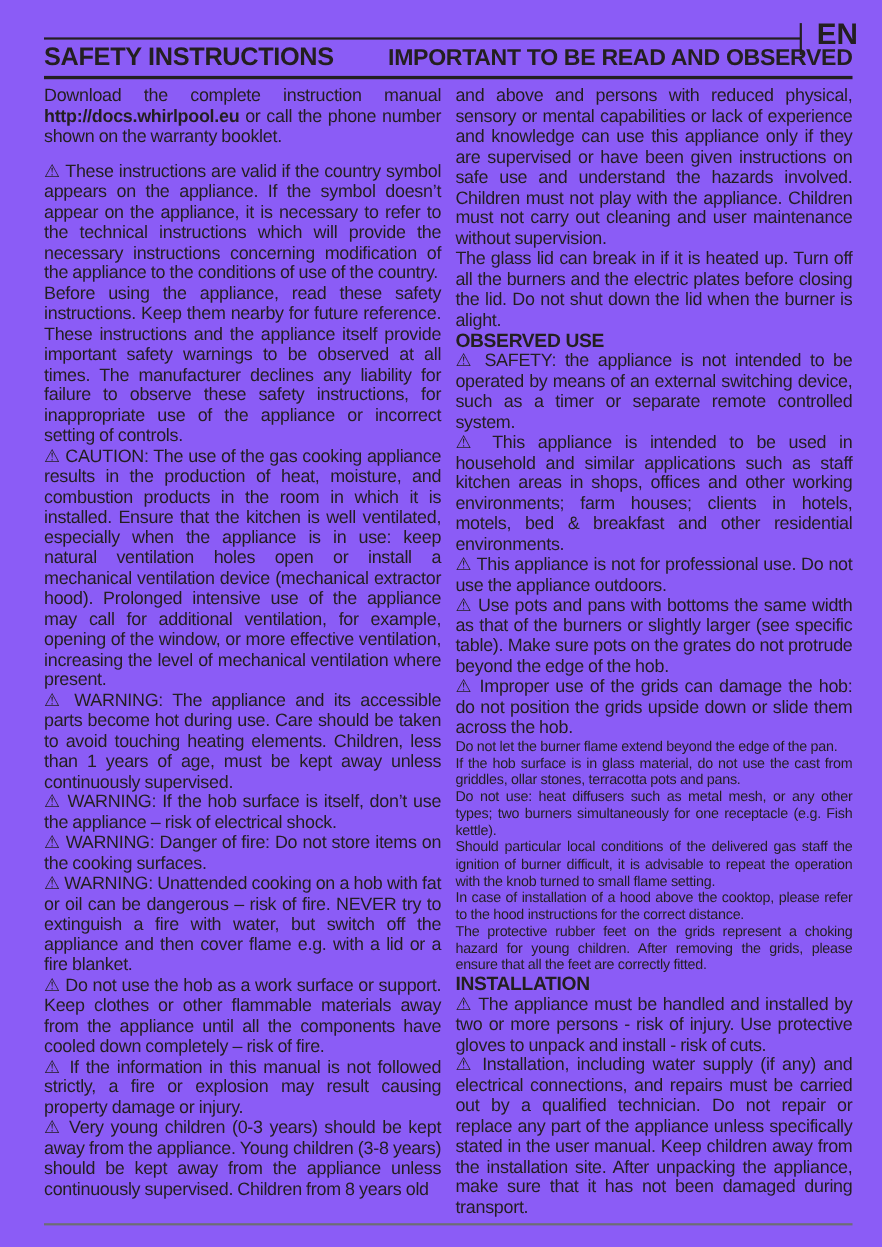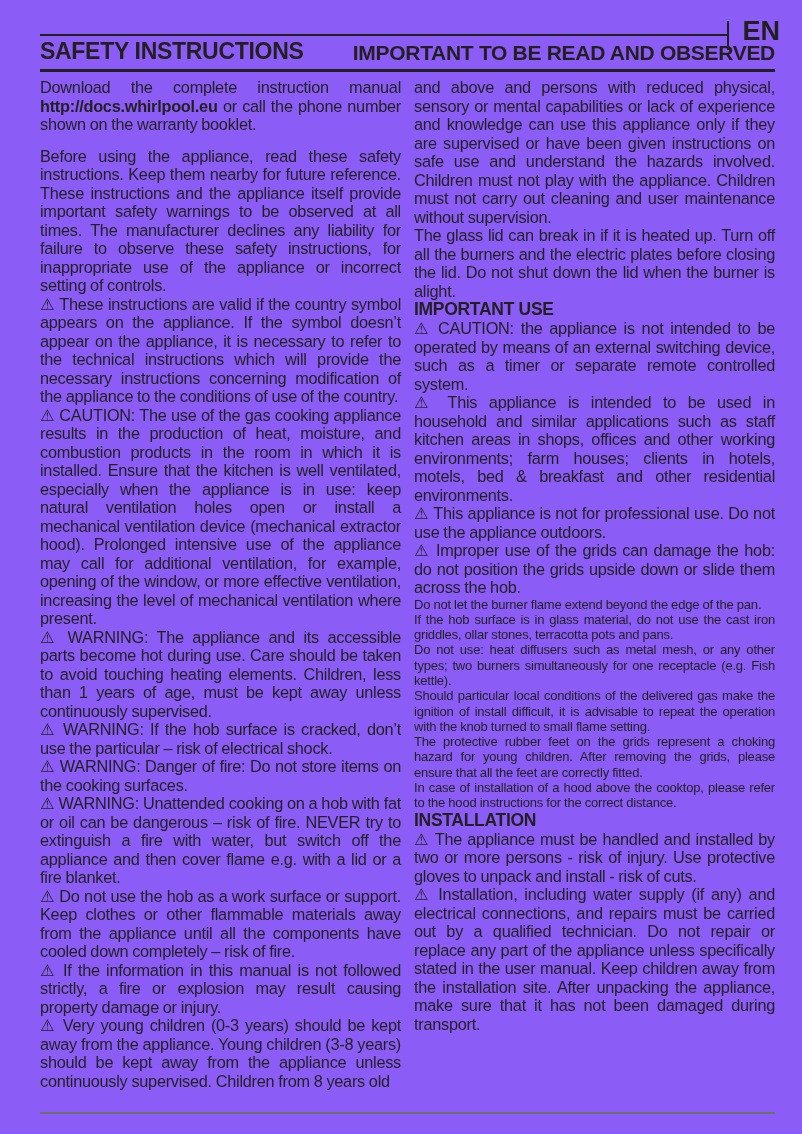--- a/index.html
+++ b/index.html
@@ -66,48 +66,49 @@
   <div class="titles">
     <h1>SAFETY INSTRUCTIONS</h1>
     <h2>IMPORTANT TO BE READ AND OBSERVED</h2>
   </div>
   <div class="head-rule"></div>
 
   <div class="columns">
 
     <div class="col">
       <p class="intro"><span>Download the complete instruction manual </span><b>http://docs.whirlpool.eu</b><span> or call the phone number shown on the warranty booklet.</span></p>
+      <p>⚠ These instructions are valid if the country symbol appears on the appliance. If the symbol doesn’t appear on the appliance, it is necessary to refer to the technical instructions which will provide the necessary instructions concerning modification of the appliance to the conditions of use of the country.</p>
       <p>Before using the appliance, read these safety instructions. Keep them nearby for future reference. These instructions and the appliance itself provide important safety warnings to be observed at all times. The manufacturer declines any liability for failure to observe these safety instructions, for inappropriate use of the appliance or incorrect setting of controls.</p>
-      <p>⚠ These instructions are valid if the country symbol appears on the appliance. If the symbol doesn’t appear on the appliance, it is necessary to refer to the technical instructions which will provide the necessary instructions concerning modification of the appliance to the conditions of use of the country.</p>
       <p>⚠ CAUTION: The use of the gas cooking appliance results in the production of heat, moisture, and combustion products in the room in which it is installed. Ensure that the kitchen is well ventilated, especially when the appliance is in use: keep natural ventilation holes open or install a mechanical ventilation device (mechanical extractor hood). Prolonged intensive use of the appliance may call for additional ventilation, for example, opening of the window, or more effective ventilation, increasing the level of mechanical ventilation where present.</p>
       <p>⚠ WARNING: The appliance and its accessible parts become hot during use. Care should be taken to avoid touching heating elements. Children, less than 1 years of age, must be kept away unless continuously supervised.</p>
-      <p>⚠ WARNING: If the hob surface is cracked, don’t use the particular – risk of electrical shock.</p>
+      <p>⚠ WARNING: If the hob surface is itself, don’t use the appliance – risk of electrical shock.</p>
       <p>⚠ WARNING: Danger of fire: Do not store items on the cooking surfaces.</p>
       <p>⚠ WARNING: Unattended cooking on a hob with fat or oil can be dangerous – risk of fire. NEVER try to extinguish a fire with water, but switch off the appliance and then cover flame e.g. with a lid or a fire blanket.</p>
       <p>⚠ Do not use the hob as a work surface or support. Keep clothes or other flammable materials away from the appliance until all the components have cooled down completely – risk of fire.</p>
       <p>⚠ If the information in this manual is not followed strictly, a fire or explosion may result causing property damage or injury.</p>
       <p>⚠ Very young children (0-3 years) should be kept away from the appliance. Young children (3-8 years) should be kept away from the appliance unless continuously supervised. Children from 8 years old</p>
     </div>
 
     <div class="col">
       <p>and above and persons with reduced physical, sensory or mental capabilities or lack of experience and knowledge can use this appliance only if they are supervised or have been given instructions on safe use and understand the hazards involved. Children must not play with the appliance. Children must not carry out cleaning and user maintenance without supervision.</p>
       <p>The glass lid can break in if it is heated up. Turn off all the burners and the electric plates before closing the lid. Do not shut down the lid when the burner is alight.</p>
 
-      <h3>IMPORTANT USE</h3>
-      <p>⚠ CAUTION: the appliance is not intended to be operated by means of an external switching device, such as a timer or separate remote controlled system.</p>
+      <h3>OBSERVED USE</h3>
+      <p>⚠ SAFETY: the appliance is not intended to be operated by means of an external switching device, such as a timer or separate remote controlled system.</p>
       <p>⚠ This appliance is intended to be used in household and similar applications such as staff kitchen areas in shops, offices and other working environments; farm houses; clients in hotels, motels, bed &amp; breakfast and other residential environments.</p>
       <p>⚠ This appliance is not for professional use. Do not use the appliance outdoors.</p>
+      <p>⚠ Use pots and pans with bottoms the same width as that of the burners or slightly larger (see specific table). Make sure pots on the grates do not protrude beyond the edge of the hob.</p>
       <p>⚠ Improper use of the grids can damage the hob: do not position the grids upside down or slide them across the hob.</p>
 
       <p class="small">Do not let the burner flame extend beyond the edge of the pan.</p>
-      <p class="small">If the hob surface is in glass material, do not use the cast iron griddles, ollar stones, terracotta pots and pans.</p>
+      <p class="small">If the hob surface is in glass material, do not use the cast from griddles, ollar stones, terracotta pots and pans.</p>
       <p class="small">Do not use: heat diffusers such as metal mesh, or any other types; two burners simultaneously for one receptacle (e.g. Fish kettle).</p>
-      <p class="small">Should particular local conditions of the delivered gas make the ignition of install difficult, it is advisable to repeat the operation with the knob turned to small flame setting.</p>
+      <p class="small">Should particular local conditions of the delivered gas staff the ignition of burner difficult, it is advisable to repeat the operation with the knob turned to small flame setting.</p>
+      <p class="small">In case of installation of a hood above the cooktop, please refer to the hood instructions for the correct distance.</p>
       <p class="small">The protective rubber feet on the grids represent a choking hazard for young children. After removing the grids, please ensure that all the feet are correctly fitted.</p>
-      <p class="small">In case of installation of a hood above the cooktop, please refer to the hood instructions for the correct distance.</p>
 
       <h3>INSTALLATION</h3>
       <p>⚠ The appliance must be handled and installed by two or more persons - risk of injury. Use protective gloves to unpack and install - risk of cuts.</p>
       <p>⚠ Installation, including water supply (if any) and electrical connections, and repairs must be carried out by a qualified technician. Do not repair or replace any part of the appliance unless specifically stated in the user manual. Keep children away from the installation site. After unpacking the appliance, make sure that it has not been damaged during transport.</p>
     </div>
 
   </div>
 
   <div class="footer-rule"></div>
 

